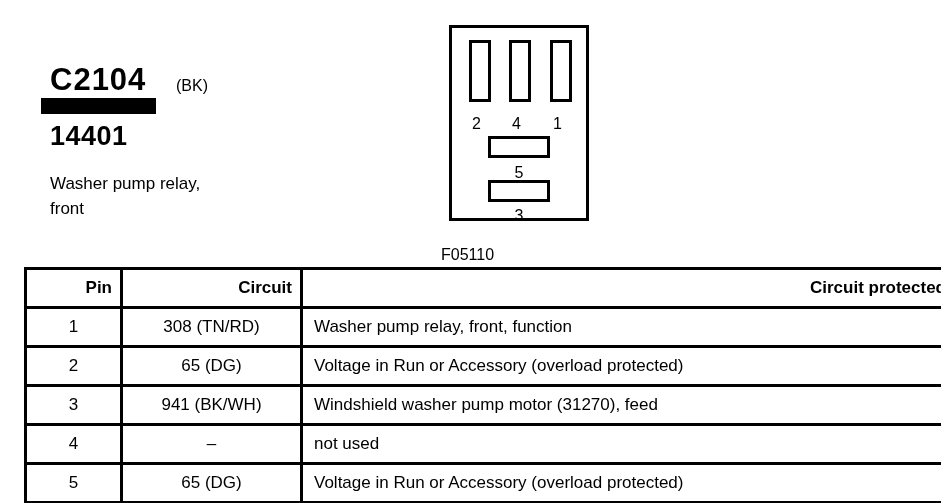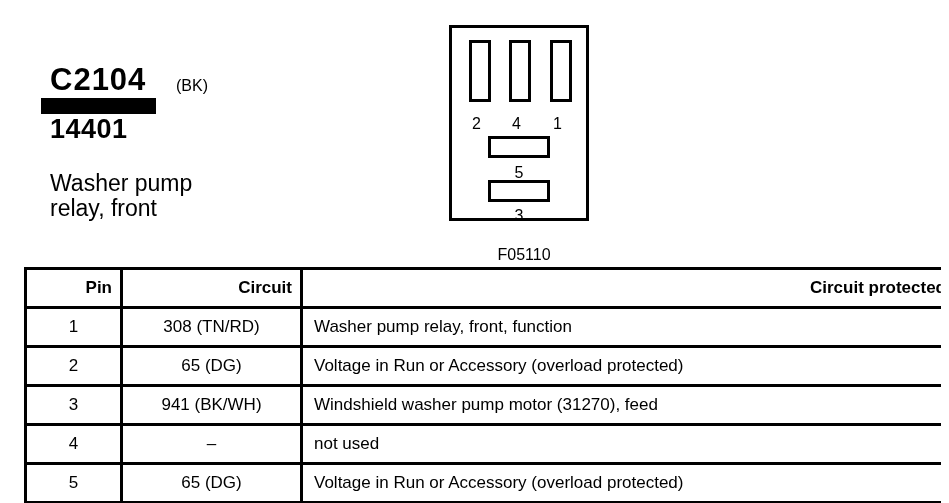--- a/index.html
+++ b/index.html
@@ -21,26 +21,26 @@
   }
   #connector-underline {
     position: absolute; left: 25px; top: 82px;
     width: 115px; height: 4px; background: #000000;
   }
   #connector-color {
     position: absolute; left: 152px; top: 53px;
     font-size: 16px;
   }
   #part-number {
-    position: absolute; left: 26px; top: 90px;
+    position: absolute; left: 26px; top: 97px;
     font-size: 27px; font-weight: bold; letter-spacing: 0.5px;
   }
   #connector-description {
     position: absolute; left: 26px; top: 147px;
-    width: 172px; font-size: 23px; line-height: 25px;
+    width: 172px; font-size: 17px; line-height: 25px;
   }
 
   
   #connector-box {
     position: absolute; left: 433px; top: 9px;
     width: 140px; height: 196px;
     border: 3px solid #000000; background: #ffffff;
   }
   .slot-v {
     position: absolute; width: 15px; height: 62px;
@@ -57,22 +57,22 @@
   #slot-h-3 { top: 152px; height: 17px; }
   .pin-label {
     position: absolute; font-size: 16px; text-align: center;
   }
   #pin-label-2 { left: 9px;  top: 79px; width: 31px; }
   #pin-label-4 { left: 49px; top: 79px; width: 31px; }
   #pin-label-1 { left: 90px; top: 79px; width: 31px; }
   #pin-label-5 { left: 36px; top: 128px; width: 62px; }
   #pin-label-3 { left: 36px; top: 171px; width: 62px; }
   #figure-code {
-    position: absolute; left: 438px; top: 222px;
-    width: 140px; text-align: center; font-size: 16px;
+    position: absolute; left: 417px; top: 222px;
+    width: 140px; font-size: 16px;
   }
 
   
   #pinout-table {
     position: absolute; left: 8px; top: 251px;
     width: 933px;
     border-collapse: collapse;
     table-layout: fixed;
     font-size: 17px;
   }

